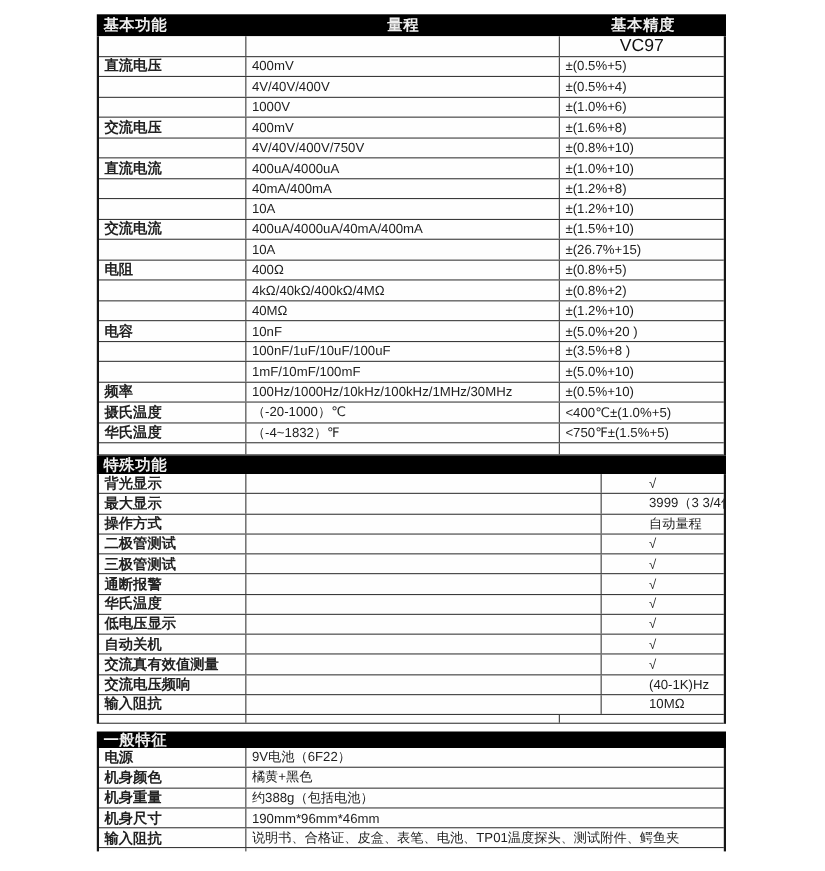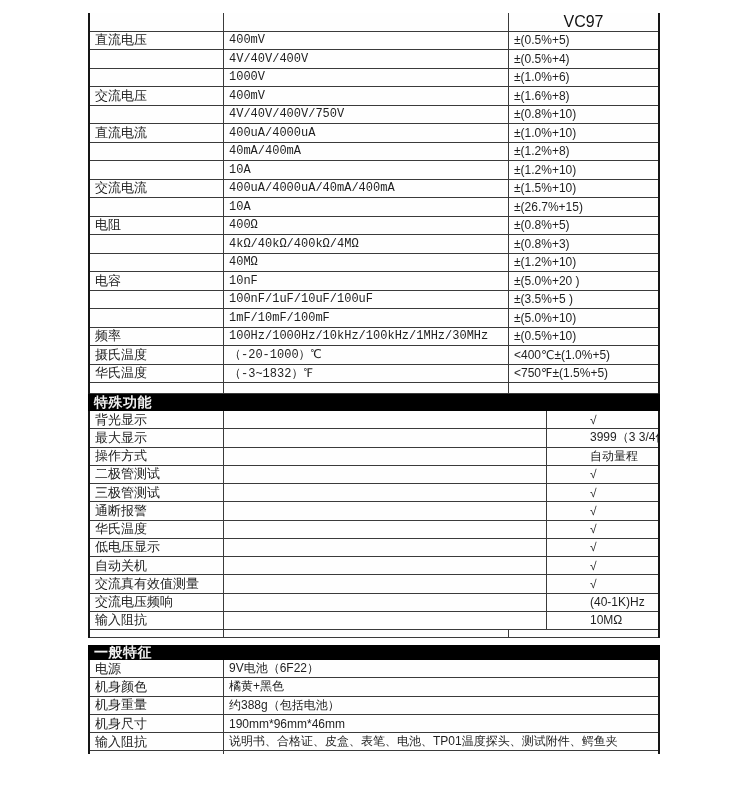--- a/index.html
+++ b/index.html
@@ -21,42 +21,47 @@
   .b3{flex:1;text-align:center;}
 
   
   .tbl{box-sizing:border-box;width:572px;border-left:2px solid #161616;border-right:2px solid #161616;background:#fefefe;}
   .row{display:flex;box-sizing:border-box;border-bottom:1px solid #3a3a3a;}
   .r-basic{height:18.5px;}
   .r-special{height:18.25px;gap:38px;}
   .r-general{height:18.3px;}
   .cell{box-sizing:border-box;display:flex;align-items:center;padding-left:5px;
         overflow:hidden;white-space:nowrap;}
-  .c1{width:134px;border-right:1px solid #3a3a3a;font-size:13px;font-weight:400;color:#222;}
-  .c2{width:285px;border-right:1px solid #3a3a3a;font-size:12px;font-family:Liberation Mono, monospace;}
+  .c1{width:134px;border-right:1px solid #3a3a3a;font-size:13px;font-weight:700;color:#222;}
+  .c2{width:285px;border-right:1px solid #3a3a3a;font-size:12px;}
   .c3{flex:1;font-size:12px;}
   .c2w{flex:1;font-size:12px;text-align:right;}
   .model-cell{justify-content:center;padding-left:0;font-size:16px;color:#111;}
 
   
   .gap{display:flex;box-sizing:border-box;border-bottom:1px solid #3a3a3a;}
   .gap-a{height:11px;}
   .gap-b{height:8px;}
   .g1{width:134px;border-right:1px solid #3a3a3a;box-sizing:border-box;}
   .g2{width:285px;border-right:1px solid #3a3a3a;box-sizing:border-box;}
   .g3{flex:1;}
   .spacer{height:7px;}
   .partial{display:flex;height:2.2px;box-sizing:border-box;}
   .p1{width:134px;border-right:1px solid #3a3a3a;box-sizing:border-box;}
 </style>
 </head>
 <body>
 
 <div class="sheet">
 
+  <div class="band band-main">
+    <span class="b1">基本功能</span>
+    <span class="b2">量程</span>
+    <span class="b3">基本精度</span>
+  </div>
 
   <div class="tbl">
 
     <div class="row r-basic">
       <div class="cell c1"></div>
       <div class="cell c2"></div>
       <div class="cell c3 model-cell">VC97</div>
     </div>
     <div id="basic-rows">
   <div class="row r-basic">
@@ -121,39 +126,39 @@
 
   <div class="row r-basic">
     <div class="cell c1">电阻</div>
     <div class="cell c2">400Ω</div>
     <div class="cell c3">±(0.8%+5)</div>
   </div>
 
   <div class="row r-basic">
     <div class="cell c1"></div>
     <div class="cell c2">4kΩ/40kΩ/400kΩ/4MΩ</div>
-    <div class="cell c3">±(0.8%+3)</div>
+    <div class="cell c3">±(0.8%+2)</div>
   </div>
 
   <div class="row r-basic">
     <div class="cell c1"></div>
     <div class="cell c2">40MΩ</div>
     <div class="cell c3">±(1.2%+10)</div>
   </div>
 
   <div class="row r-basic">
     <div class="cell c1">电容</div>
     <div class="cell c2">10nF</div>
     <div class="cell c3">±(5.0%+20 )</div>
   </div>
 
   <div class="row r-basic">
     <div class="cell c1"></div>
     <div class="cell c2">100nF/1uF/10uF/100uF</div>
-    <div class="cell c3">±(3.5%+5 )</div>
+    <div class="cell c3">±(3.5%+8 )</div>
   </div>
 
   <div class="row r-basic">
     <div class="cell c1"></div>
     <div class="cell c2">1mF/10mF/100mF</div>
     <div class="cell c3">±(5.0%+10)</div>
   </div>
 
   <div class="row r-basic">
     <div class="cell c1">频率</div>
@@ -162,21 +167,21 @@
   </div>
 
   <div class="row r-basic">
     <div class="cell c1">摄氏温度</div>
     <div class="cell c2">（-20-1000）℃</div>
     <div class="cell c3">&lt;400℃±(1.0%+5)</div>
   </div>
 
   <div class="row r-basic">
     <div class="cell c1">华氏温度</div>
-    <div class="cell c2">（-3~1832）℉</div>
+    <div class="cell c2">（-4~1832）℉</div>
     <div class="cell c3">&lt;750℉±(1.5%+5)</div>
   </div>
 </div>
     <div class="gap gap-a">
       <div class="g1"></div>
         <div class="g2"></div>
         <div class="g3"></div>
     </div>
   </div>
 

